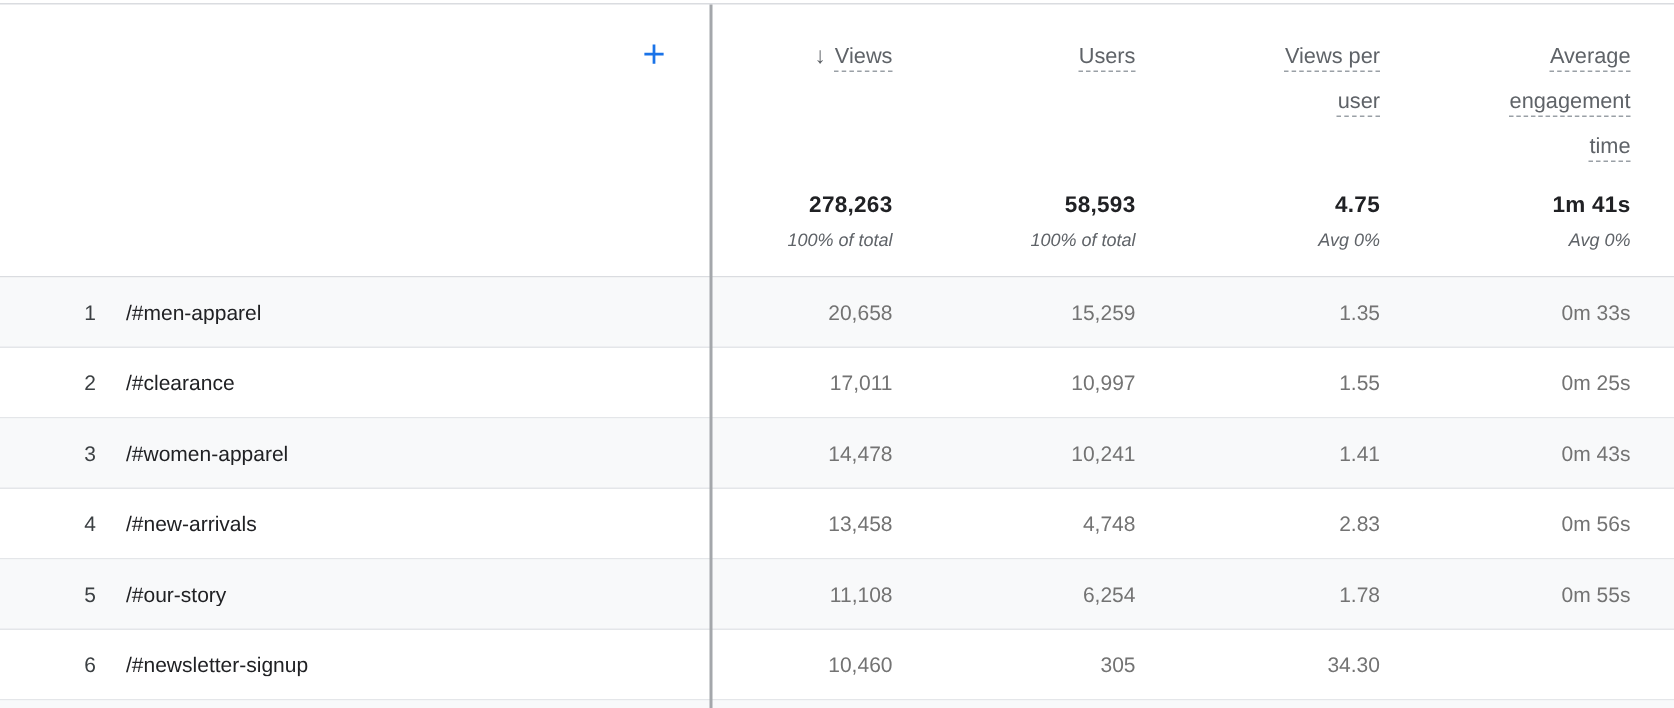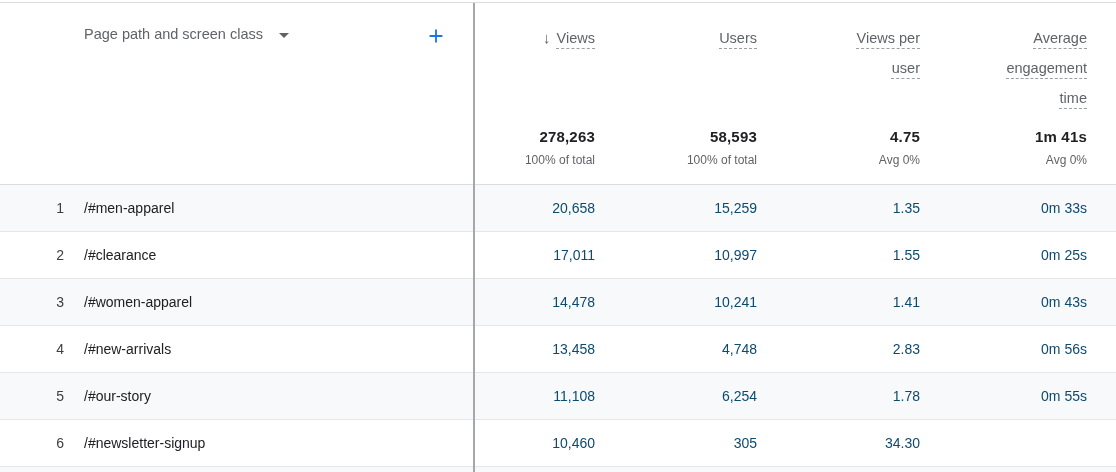--- a/index.html
+++ b/index.html
@@ -30,46 +30,42 @@
             padding:20px 0 17px 0;gap:11px; }
   .col-label { text-align:right; font-size:14.5px; color:#5f6368; line-height:30px; cursor:pointer; }
   .col-label .lbl { display:inline-block; max-width:88px; text-align:right;
                     text-decoration:underline; text-decoration-style:dashed;
                     text-decoration-color:#9aa0a6; text-decoration-thickness:1px;
                     text-underline-offset:5px; }
   .sort-arrow { display:inline-block; margin-right:6px; color:#5f6368; font-size:15px; text-decoration:none; }
 
   .total { text-align:right; }
   .t-num { font-size:15px; font-weight:700; color:#202124; letter-spacing:.2px; }
-  .t-sub { font-size:12px; color:#5f6368; margin-top:8px; }
+  .t-sub { font-size:12px; color:#5f6368; margin-top:8px;font-style:italic; }
 
   
   .row { display:grid; grid-template-columns:70px 405px 120px 162px 163px 167px;
          padding-right:29px; height:47px; align-items:center; border-bottom:1px solid #e4e6e9; }
   .row:nth-child(odd) { background:#f8f9fa; }
   .cell-idx { text-align:right; padding-right:6px; font-size:14px; color:#3c4043; }
   .cell-path { padding-left:14px; font-size:14px; font-weight:400; color:#202124;
                overflow:hidden; white-space:nowrap; }
-  .cell-num { text-align:right; font-size:14px; color:#0c4a6e; }
+  .cell-num { text-align:right; font-size:14px; color:#737373; }
 
   .row-partial { height:5px; background:#f8f9fa; border-bottom:none; }
 </style>
 </head>
 <body>
 
 <div class="canvas">
   <div class="ga-table">
     <div class="v-divider"></div>
 
     <div class="header-section">
       <div class="dim-head">
-        <span class="dim-selector">
-          <span class="dim-label">Page path and screen class</span>
-          <span class="caret"></span>
-        </span>
         <button class="add-btn">
           <svg viewBox="0 0 24 24">
             <path d="M11 5h2v6h6v2h-6v6h-2v-6H5v-2h6V5z"></path>
           </svg>
         </button>
       </div>
 
       <div class="m-head">
         <div class="col-label">
           <span class="sort-arrow">↓</span><span class="lbl">Views</span>

